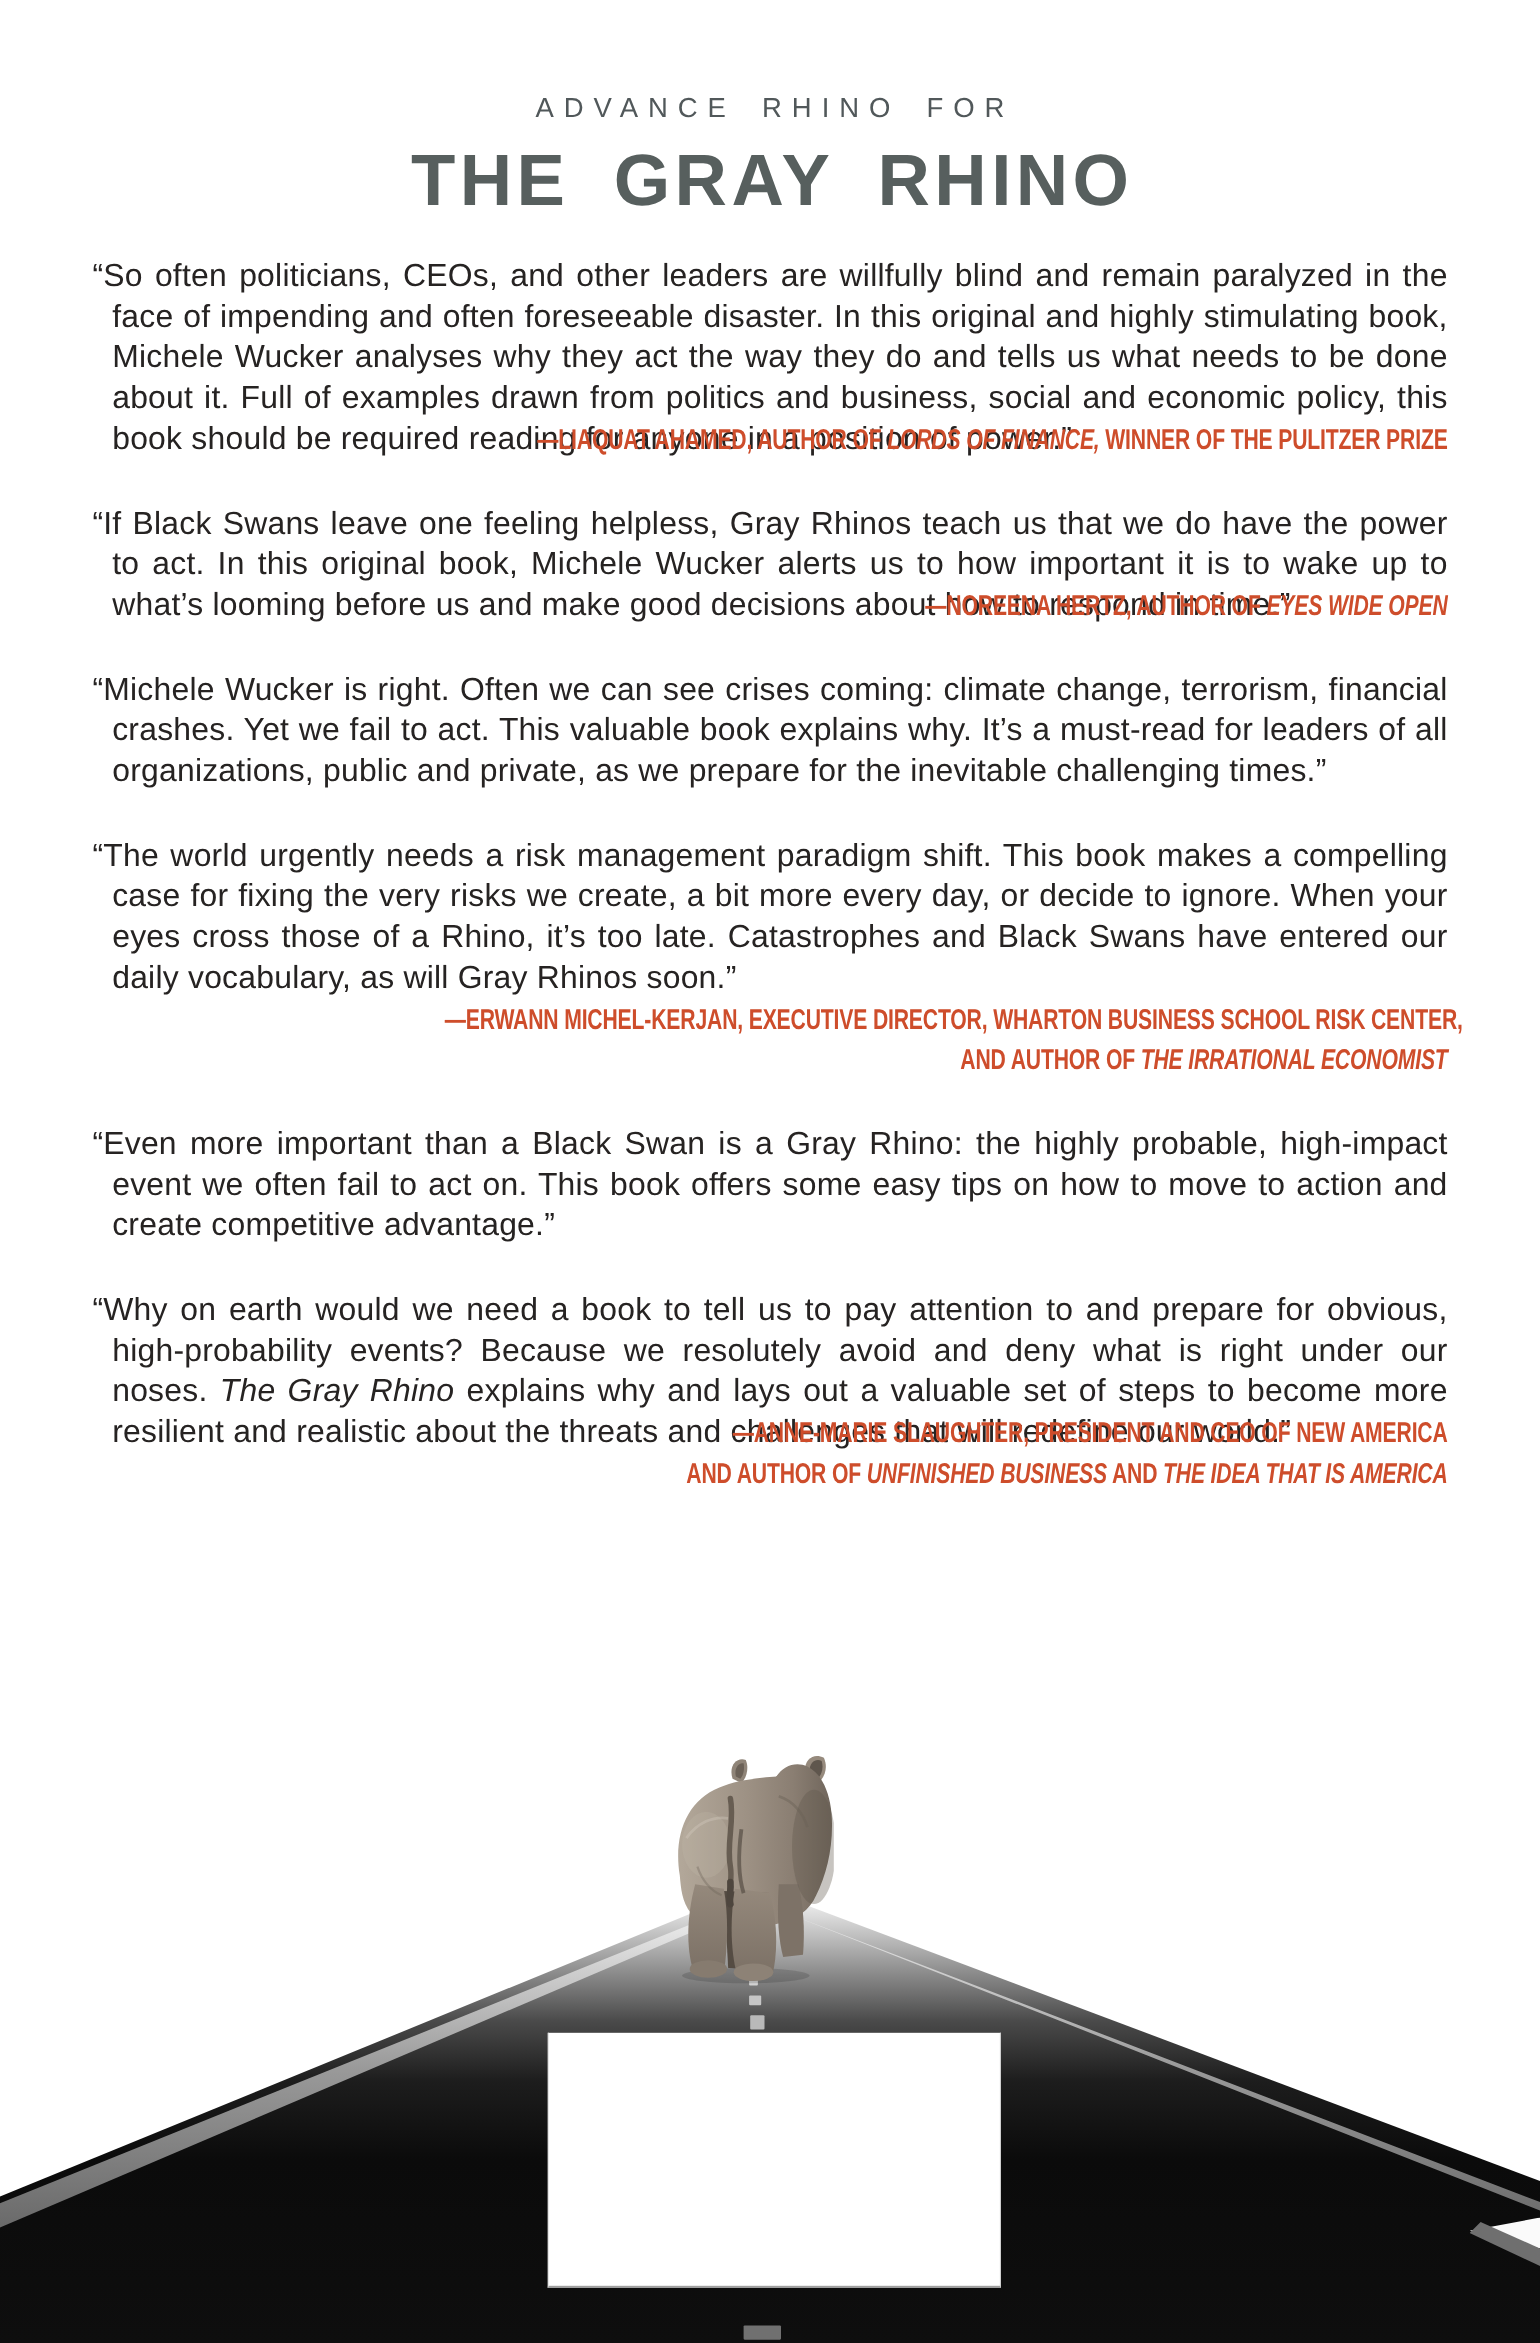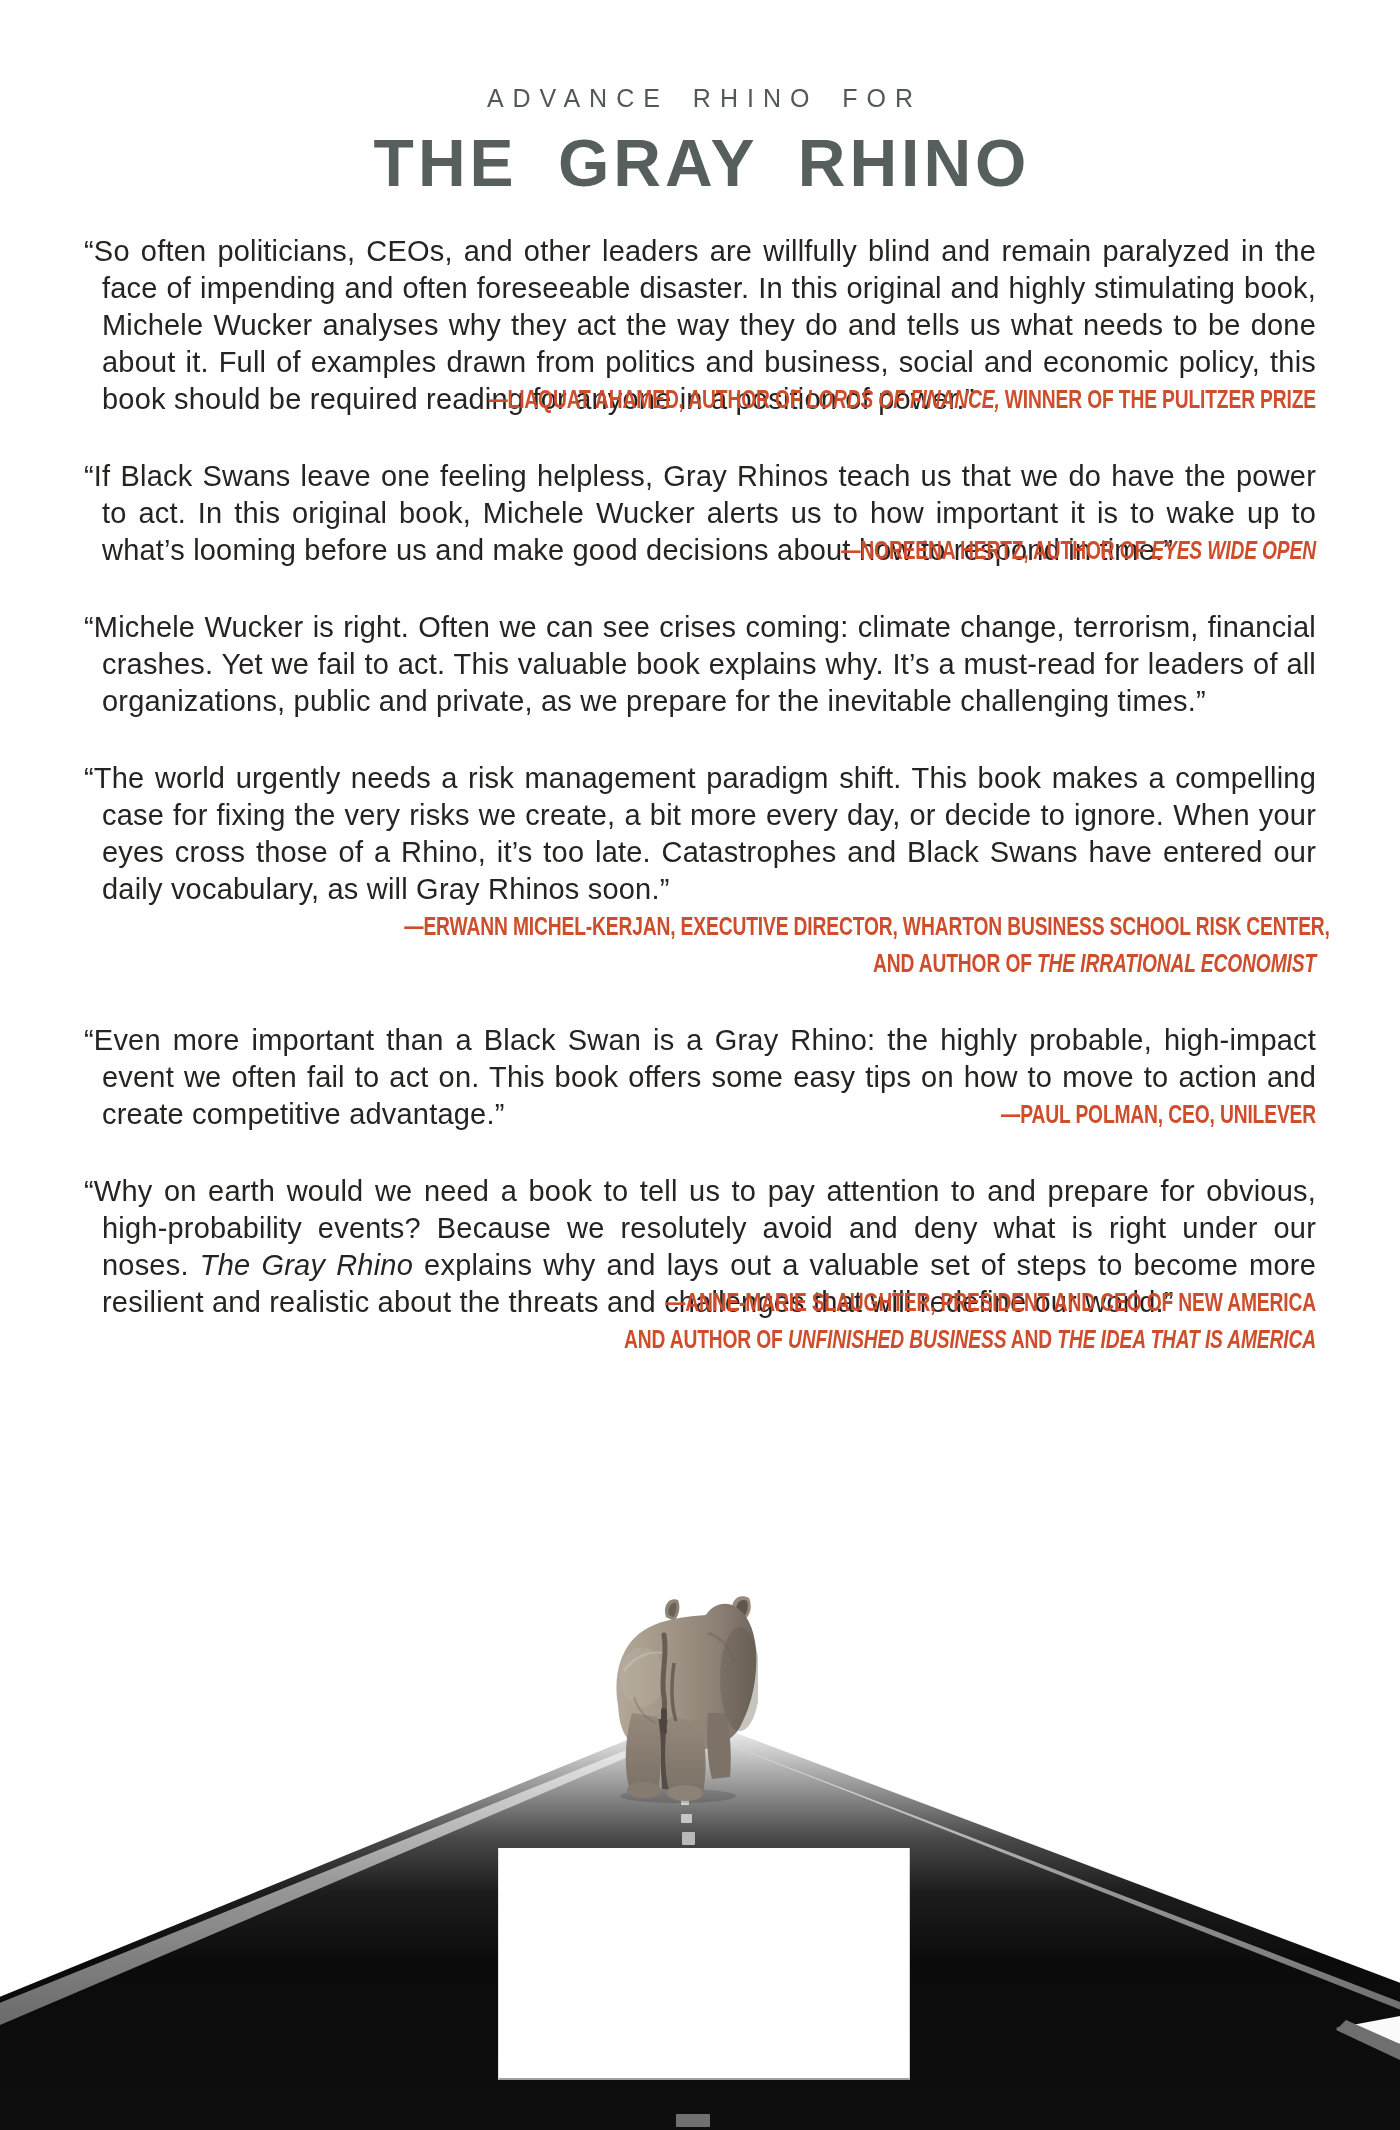--- a/index.html
+++ b/index.html
@@ -93,23 +93,20 @@
         </figure>
         <figure class="quote">
           <blockquote class="qtext"><span>“The world urgently needs a risk management paradigm shift. This book makes a compelling case for fixing the very risks we create, a bit more every day, or decide to ignore. When your eyes cross those of a Rhino, it’s too late. Catastrophes and Black Swans have entered our daily vocabulary, as will Gray Rhinos soon.”</span></blockquote>
           <figcaption class="attr">
             <div class="attr-line"><span>—ERWANN MICHEL-KERJAN, EXECUTIVE DIRECTOR, WHARTON BUSINESS SCHOOL RISK CENTER,</span></div>
             <div class="attr-line"><span>AND AUTHOR OF </span><span class="it">THE IRRATIONAL ECONOMIST</span></div>
           </figcaption>
         </figure>
         <figure class="quote">
           <blockquote class="qtext"><span>“Even more important than a Black Swan is a Gray Rhino: the highly probable, high-impact event we often fail to act on. This book offers some easy tips on how to move to action and create competitive advantage.”</span></blockquote>
-          <figcaption class="attr inline">
-            <div class="attr-line"><span>—PAUL POLMAN, CEO, UNILEVER</span></div>
-          </figcaption>
         </figure>
         <figure class="quote">
           <blockquote class="qtext"><span>“Why on earth would we need a book to tell us to pay attention to and prepare for obvious, high-probability events? Because we resolutely avoid and deny what is right under our noses. </span><span class="it">The Gray Rhino</span><span> explains why and lays out a valuable set of steps to become more resilient and realistic about the threats and challenges that will redefine our world.”</span></blockquote>
           <figcaption class="attr inline">
             <div class="attr-line"><span>—ANNE-MARIE SLAUGHTER, PRESIDENT AND CEO OF NEW AMERICA</span></div>
             <div class="attr-line"><span>AND AUTHOR OF </span><span class="it">UNFINISHED BUSINESS</span><span> AND </span><span class="it">THE IDEA THAT IS AMERICA</span></div>
           </figcaption>
         </figure>
       </main>
   </div>

